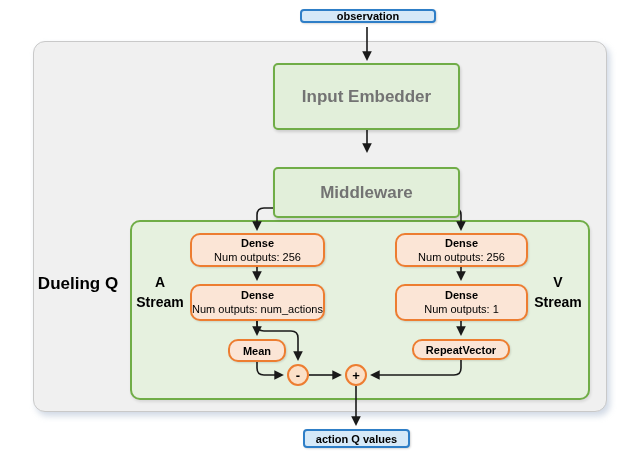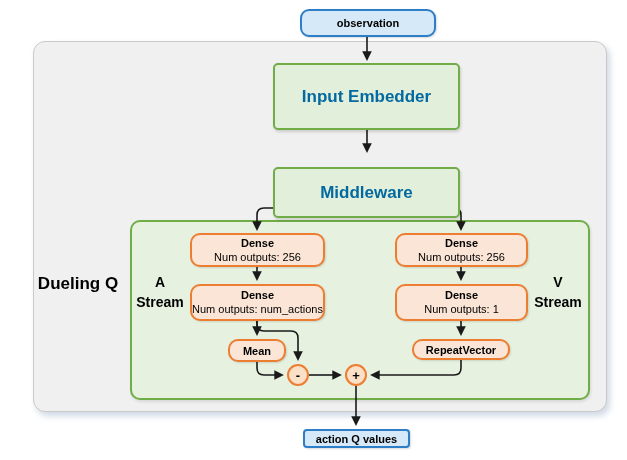--- a/index.html
+++ b/index.html
@@ -34,21 +34,21 @@
     background: #d6e9f8;
     border: 2px solid #2e7ec7;
     border-radius: 4px;
     font-weight: bold; font-size: 11px; color: #000;
     box-shadow: 1px 1px 2px rgba(0,0,0,0.15);
   }
   .green-node {
     background: #e2efda;
     border: 2px solid #70ad47;
     border-radius: 5px;
-    font-weight: bold; font-size: 17px; color: #0369a1;
+    font-weight: bold; font-size: 17px; color: #737373;
     box-shadow: 1px 2px 3px rgba(0,0,0,0.15);
   }
   .orange-node {
     background: #fbe5d6;
     border: 2px solid #ed7d31;
     border-radius: 10px;
     color: #000;
     box-shadow: 1px 1px 2px rgba(0,0,0,0.12);
   }
   .dense-title { font-weight: bold; font-size: 11px; line-height: 13px; }
@@ -108,21 +108,21 @@
       <path d="M257,321 V334" marker-end="url(#arrow)"></path>
       <path d="M257,321 V324 Q257,331 264,331 H291 Q298,331 298,338 V359" marker-end="url(#arrow)"></path>
       <path d="M257,362 V368 Q257,375 264,375 H282" marker-end="url(#arrow)"></path>
       <path d="M309,375 H340" marker-end="url(#arrow)"></path>
       <path d="M461,321 V334" marker-end="url(#arrow)"></path>
       <path d="M461,360 V368 Q461,375 454,375 H372" marker-end="url(#arrow)"></path>
       <path d="M356,386 V424" marker-end="url(#arrow)"></path>
     </g>
   </svg>
 
-  <div class="node blue-node" style="left:300px; top:9px; width:136px; height:28px;border-radius:9px;">
+  <div class="node blue-node" style="left:300px; top:9px; width:136px; height:14px;">
     <span>observation</span>
   </div>
 
   <div class="node green-node" style="left:273px; top:63px; width:187px; height:67px;">
     <span>Input Embedder</span>
   </div>
 
   <div class="node green-node" style="left:273px; top:167px; width:187px; height:51px;">
     <span>Middleware</span>
   </div>

